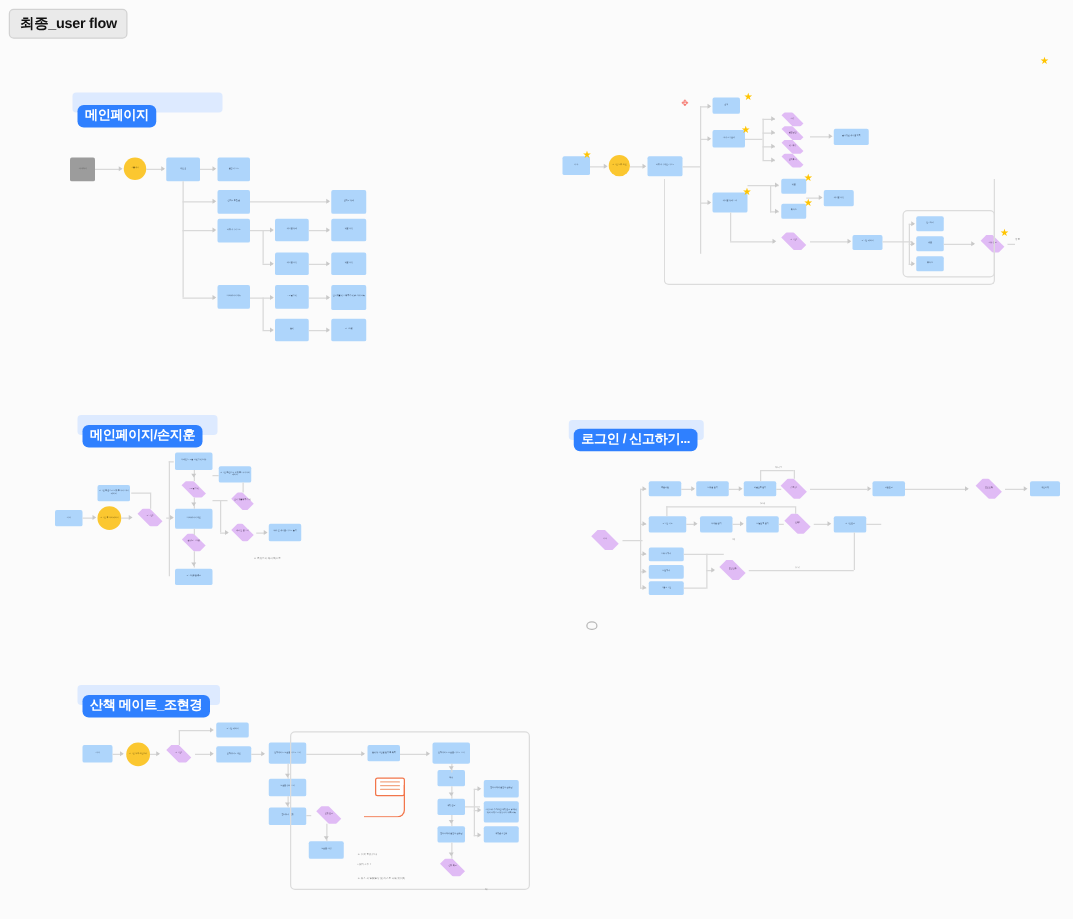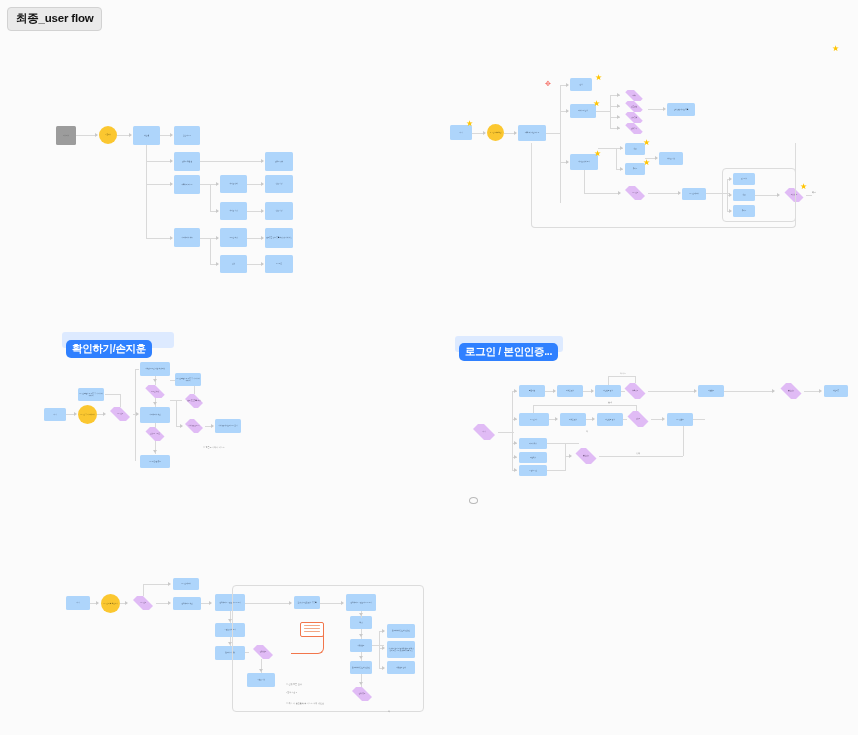--- a/index.html
+++ b/index.html
@@ -164,20 +164,24 @@
 </style>
 </head>
 <body>
 
 <div id="canvas">
 
   <div class="file-chip">최종_user flow</div>
 
   <div class="star" style="left:832px;top:45px;">★</div>
 
+  <div class="frame" style="left:58px;top:74px;width:238px;height:205px;">
+    <div class="frame-header" style="width:120px;"></div>
+    <div class="frame-tab" style="left:4px;top:10px;">메인페이지</div>
+  </div>
 
   <div class="node gray" style="left:56px;top:126px;width:20px;height:19px;">
       <span class="lbl">시작하기</span>
     </div>
   <div class="node circle" style="left:99px;top:126px;width:18px;height:18px;">
       <span class="lbl">스플래시</span>
     </div>
   <div class="node rect" style="left:133px;top:126px;width:27px;height:19px;">
       <span class="lbl">메인 홈</span>
     </div>
@@ -399,21 +403,21 @@
   <div class="conn h" style="left:727px;top:211px;width:4px;"></div>
   <div class="arrow" style="left:729px;top:209px;"></div>
   <div class="conn h" style="left:755px;top:195px;width:24px;"></div>
   <div class="arrow" style="left:777px;top:193px;"></div>
   <div class="conn h" style="left:806px;top:195px;width:6px;"></div>
 
   <div class="loopbox" style="left:531px;top:143px;width:265px;height:85px;border-top:none;border-radius:0 0 4px 4px;"></div>
 
   <div class="frame" style="left:62px;top:332px;width:230px;height:40px;">
     <div class="frame-header" style="width:112px;"></div>
-    <div class="frame-tab" style="left:4px;top:8px;">확인하기/손지훈</div>
+    <div class="frame-tab" style="left:4px;top:8px;">메인페이지/손지훈</div>
   </div>
 
   <div class="node rect" style="left:44px;top:408px;width:22px;height:13px;">
       <span class="lbl">시작</span>
     </div>
   <div class="node circle" style="left:78px;top:405px;width:19px;height:19px;">
       <span class="lbl">로그인 후
 마이페이지</span>
     </div>
   <div class="node diamond" style="left:107px;top:407px;width:26px;height:14px;">
@@ -488,21 +492,21 @@
   <div class="conn v" style="left:176px;top:400px;height:26px;"></div>
   <div class="conn h" style="left:176px;top:426px;width:6px;"></div>
   <div class="arrow" style="left:180px;top:424px;"></div>
   <div class="conn h" style="left:205px;top:426px;width:8px;"></div>
   <div class="arrow" style="left:211px;top:424px;"></div>
   <div class="conn v" style="left:194px;top:386px;height:8px;"></div>
   <div class="conn h" style="left:170px;top:380px;width:5px;"></div>
 
   <div class="frame" style="left:455px;top:336px;width:240px;height:40px;">
     <div class="frame-header" style="width:108px;"></div>
-    <div class="frame-tab" style="left:4px;top:7px;">로그인 / 본인인증...</div>
+    <div class="frame-tab" style="left:4px;top:7px;">로그인 / 신고하기...</div>
   </div>
 
   <div class="node diamond" style="left:470px;top:424px;width:28px;height:16px;">
       <span class="dshape"></span>
       <span class="lbl">시작</span>
     </div>
 
   <div class="node rect" style="left:519px;top:385px;width:26px;height:12px;">
       <span class="lbl">회원가입</span>
     </div>
@@ -607,20 +611,24 @@
   <div class="conn h" style="left:547px;top:470px;width:18px;"></div>
   <div class="conn h" style="left:565px;top:456px;width:6px;"></div>
   <div class="arrow" style="left:569px;top:454px;"></div>
   <div class="conn h" style="left:599px;top:456px;width:84px;"></div>
   <div class="conn v" style="left:683px;top:426px;height:30px;"></div>
   <div class="edge-label" style="left:636px;top:452px;">성공</div>
   <div class="edge-label" style="left:586px;top:430px;">예</div>
 
   <div class="ellipse-artifact" style="left:469px;top:497px;"></div>
 
+  <div class="frame" style="left:62px;top:548px;width:230px;height:40px;">
+    <div class="frame-header" style="width:114px;"></div>
+    <div class="frame-tab" style="left:4px;top:8px;">산책 메이트_조현경</div>
+  </div>
 
   <div class="node rect" style="left:66px;top:596px;width:24px;height:14px;">
       <span class="lbl">시작</span>
     </div>
   <div class="node circle" style="left:101px;top:594px;width:19px;height:19px;">
       <span class="lbl">로그인 여부
 확인하기</span>
     </div>
   <div class="node diamond" style="left:130px;top:596px;width:26px;height:14px;">
       <span class="dshape"></span>

